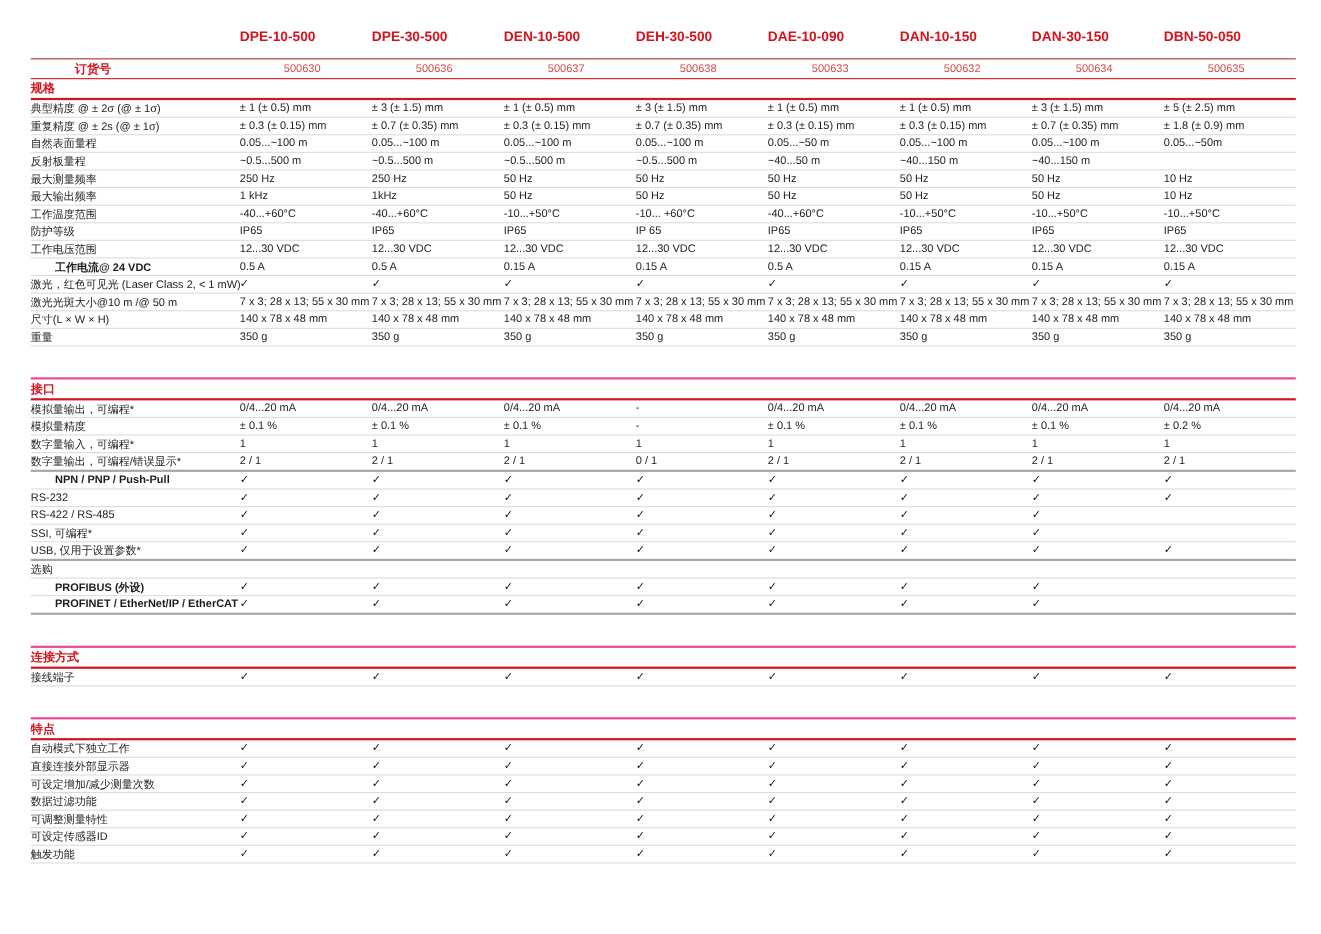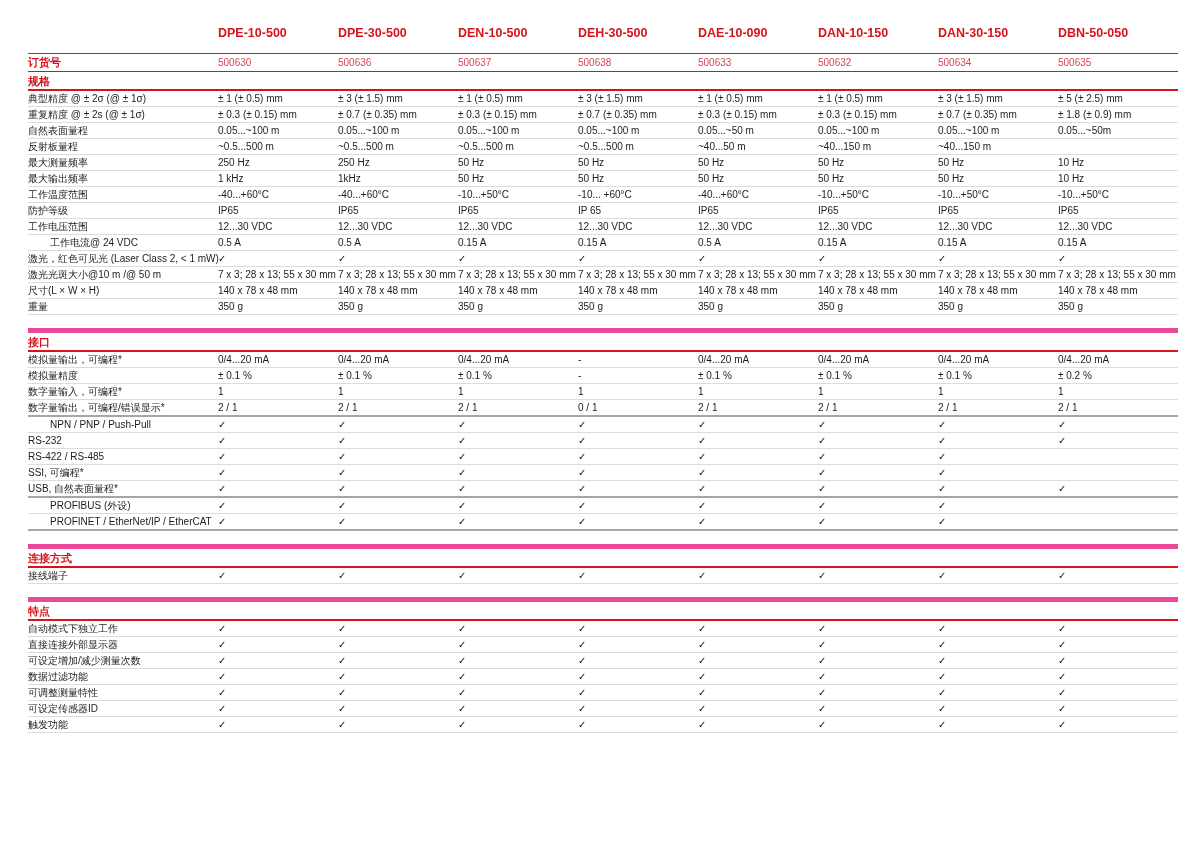--- a/index.html
+++ b/index.html
@@ -10,35 +10,35 @@
   }
   .sheet{padding:26px 0 0 28px;width:1150px;}
 
   
   .head-row{display:flex;align-items:flex-end;padding-bottom:13px;border-bottom:1px solid #a8322e;}
   .head-spacer{width:190px;flex:none;}
   .model{width:120px;flex:none;font-size:12.5px;font-weight:bold;color:#d6131c;white-space:nowrap;}
 
   
   .order-row{display:flex;align-items:center;height:17px;border-bottom:1px solid #d6131c;}
-  .order-label{width:190px;flex:none;font-size:11px;font-weight:bold;color:#d6131c;}
+  .order-label{width:190px;flex:none;font-size:11px;font-weight:bold;color:#d6131c;margin-left:40px;}
   .order-no{width:120px;flex:none;font-size:10px;color:#d4494e;}
 
   
   .section{}
-  .section.gap-top{margin-top:13px;border-top:5px solid #ec4899;}
+  .section.gap-top{margin-top:28px;border-top:2px solid #ec4899;}
   .sec-title{height:16px;line-height:17px;padding-top:1px;font-size:11px;font-weight:bold;
              color:#d6131c;border-bottom:2px solid #d6131c;}
 
   
   .row{display:flex;align-items:center;height:15px;border-bottom:1px solid #dcdcdc;
        font-size:10px;color:#1c1c1c;}
   .row.strong{border-bottom:2px solid #a6a6a6;}
   .label{width:190px;flex:none;white-space:nowrap;}
-  .label.indent{width:168px;padding-left:22px;}
+  .label.indent{width:168px;padding-left:22px;font-weight:bold;}
   .cell{width:120px;flex:none;white-space:nowrap;overflow:visible;}
   .cell.check{font-size:10px;color:#111;}
 </style>
 </head>
 <body>
 
 <div class="sheet">
   <div class="head-row">
     <div class="head-spacer"></div>
     <div id="head-cells" style="display:flex">
@@ -309,29 +309,40 @@
           <div class="cell check">✓</div>
           <div class="cell check">✓</div>
           <div class="cell check">✓</div>
           <div class="cell check">✓</div>
           <div class="cell check">✓</div>
           <div class="cell check">✓</div>
           <div class="cell check">✓</div>
           <div class="cell"></div>
         </div>
         <div class="row strong">
-          <div class="label">USB, 自然表面量程*</div>
-          <div class="cell check">✓</div>
-          <div class="cell check">✓</div>
-          <div class="cell check">✓</div>
-          <div class="cell check">✓</div>
-          <div class="cell check">✓</div>
-          <div class="cell check">✓</div>
-          <div class="cell check">✓</div>
-          <div class="cell check">✓</div>
+          <div class="label">USB, 仅用于设置参数*</div>
+          <div class="cell check">✓</div>
+          <div class="cell check">✓</div>
+          <div class="cell check">✓</div>
+          <div class="cell check">✓</div>
+          <div class="cell check">✓</div>
+          <div class="cell check">✓</div>
+          <div class="cell check">✓</div>
+          <div class="cell check">✓</div>
+        </div>
+        <div class="row">
+          <div class="label">选购</div>
+          <div class="cell"></div>
+          <div class="cell"></div>
+          <div class="cell"></div>
+          <div class="cell"></div>
+          <div class="cell"></div>
+          <div class="cell"></div>
+          <div class="cell"></div>
+          <div class="cell"></div>
         </div>
         <div class="row">
           <div class="label indent">PROFIBUS (外设)</div>
           <div class="cell check">✓</div>
           <div class="cell check">✓</div>
           <div class="cell check">✓</div>
           <div class="cell check">✓</div>
           <div class="cell check">✓</div>
           <div class="cell check">✓</div>
           <div class="cell check">✓</div>

